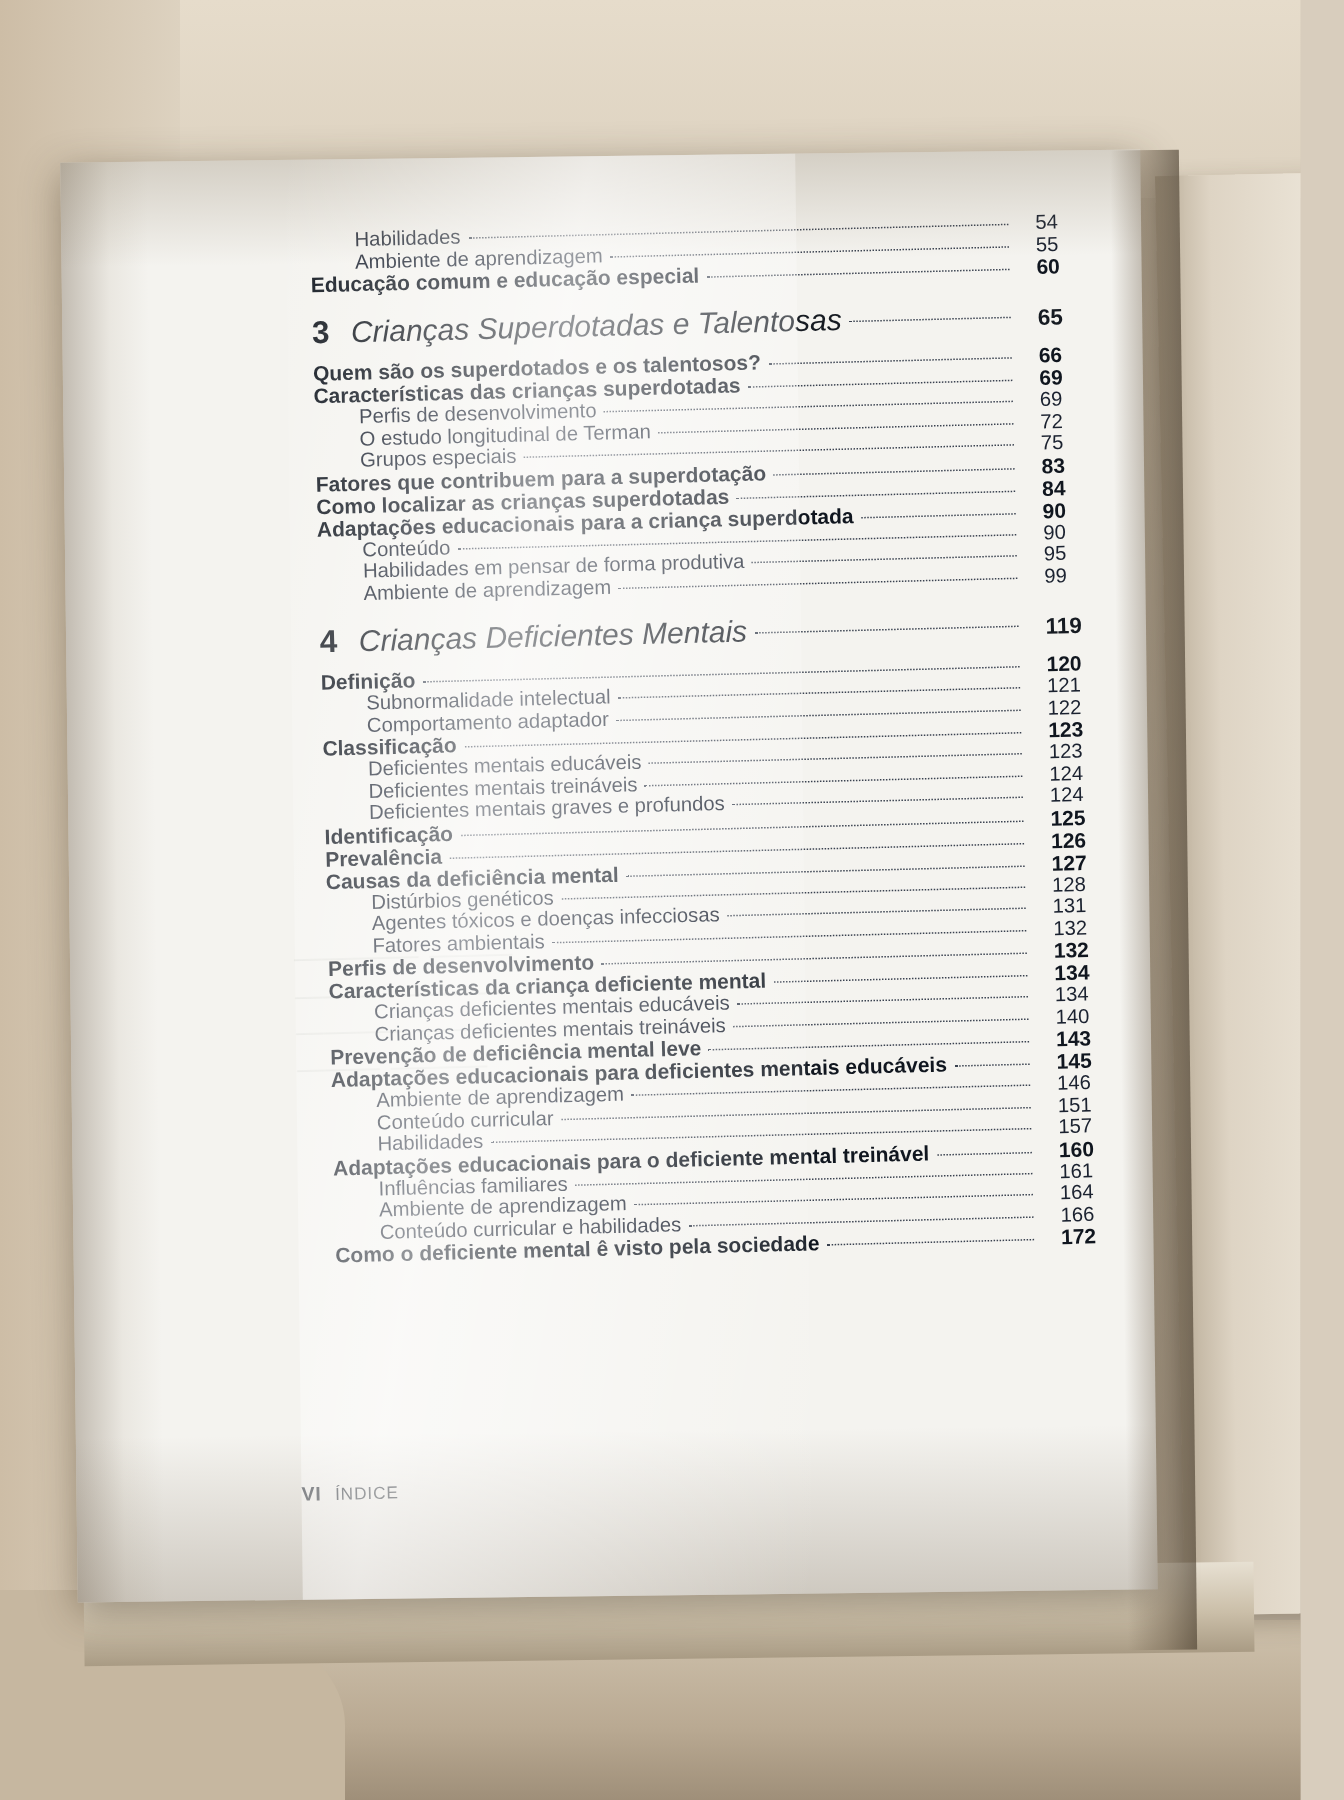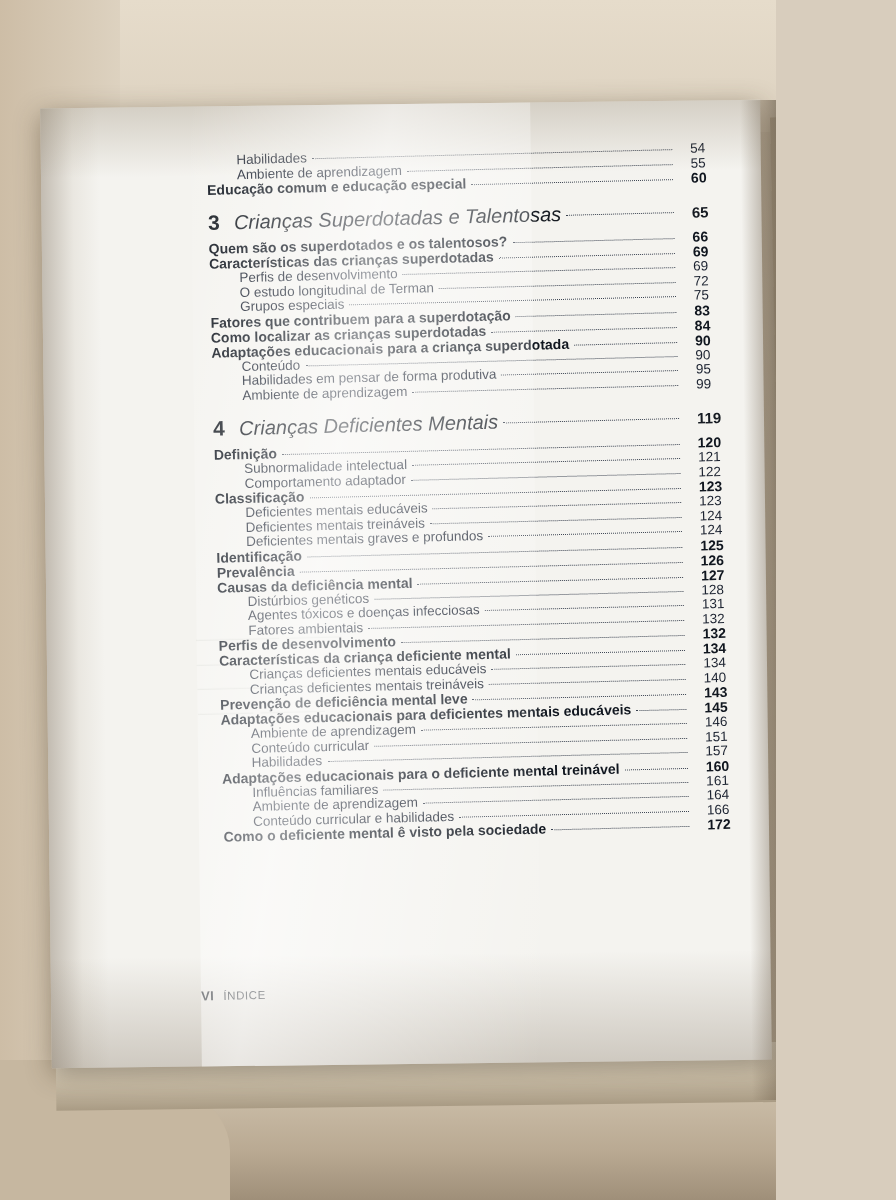--- a/index.html
+++ b/index.html
@@ -8,21 +8,21 @@
   }
   body {
     width: 896px;
     height: 1200px;
     overflow: hidden;
     font-family: "Liberation Sans", sans-serif;
     background: #d8cdbd;
   }
   .scene {
     position: relative;
-    width: 776px;
+    width: 867px;
     height: 1200px;
     background: linear-gradient(125deg, #e3d8c6 0%, #dbd0be 35%, #cfc4b2 70%, #bfb3a2 100%);
     overflow: hidden;
   }
   
   .desk-left {
     position: absolute;
     left: 0; top: 0;
     width: 120px; height: 1200px;
     background: linear-gradient(90deg, #cdbda6 0%, #ddd2c0 100%);

